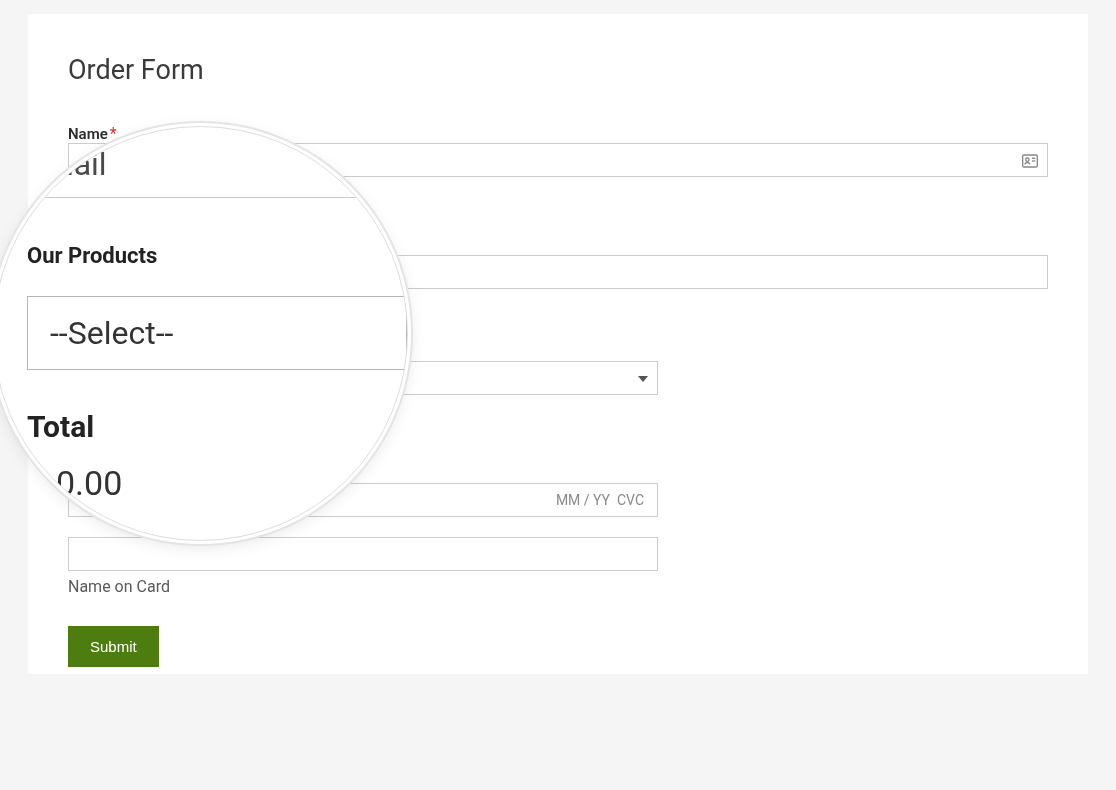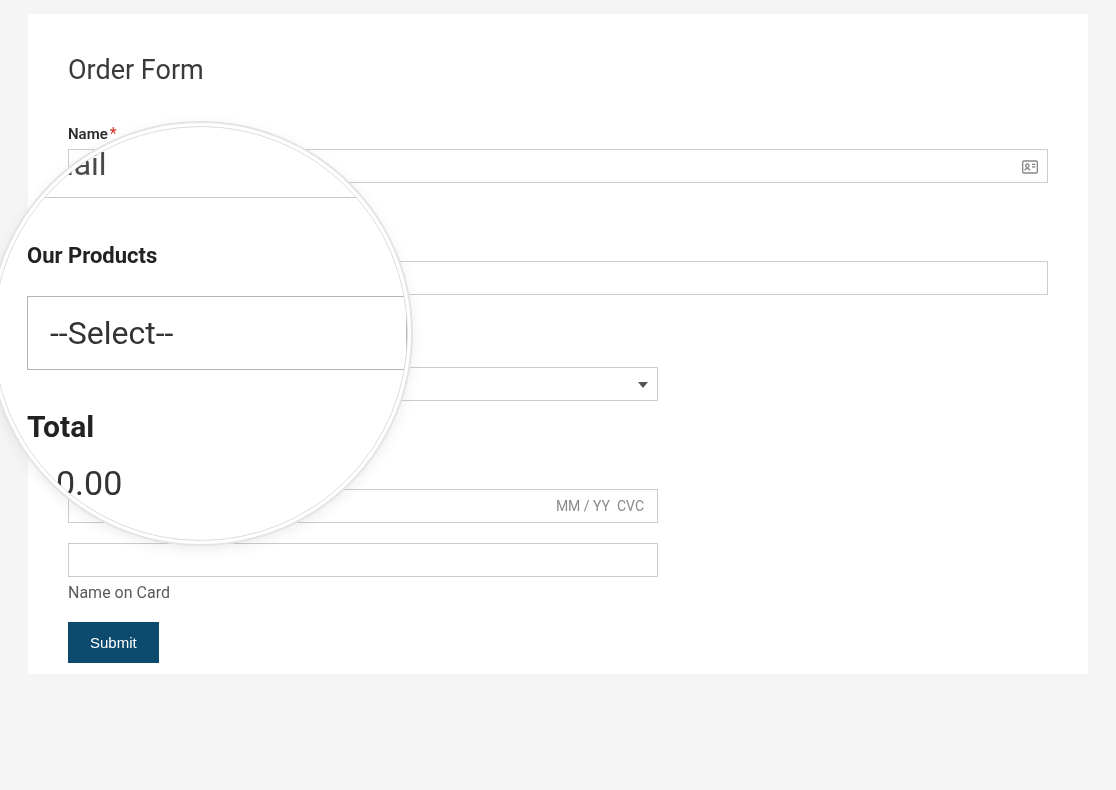--- a/index.html
+++ b/index.html
@@ -29,21 +29,20 @@
       margin-bottom: 38px;
     }
     .field-group {
       margin-bottom: 20px;
     }
     .field-label {
       font-size: 15px;
       font-weight: 600;
       color: #2c2c2c;
       display: inline-block;
-      margin-bottom: 6px;
     }
     .required {
       color: #d93025;
       margin-left: 2px;
     }
     .text-input {
       width: 100%;
       height: 34px;
       border: 1px solid #ccc;
       padding: 4px 10px;
@@ -106,26 +105,27 @@
       color: #8a8a8a;
       font-size: 14px;
       pointer-events: none;
     }
     .sub-label {
       font-size: 16px;
       color: #5a5a5a;
       margin-top: 6px;
     }
     .submit-btn {
-      background: #0c4a6e;
+      background: #4d7c0f;
       color: #fff;
       border: none;
       padding: 12px 22px;
       font-size: 15px;
       cursor: pointer;
+      margin-top: 10px;
     }
     
     .lens {
       position: absolute;
       top: 126px;
       left: -7px;
       width: 415px;
       height: 415px;
       border-radius: 50%;
       background: #fff;

